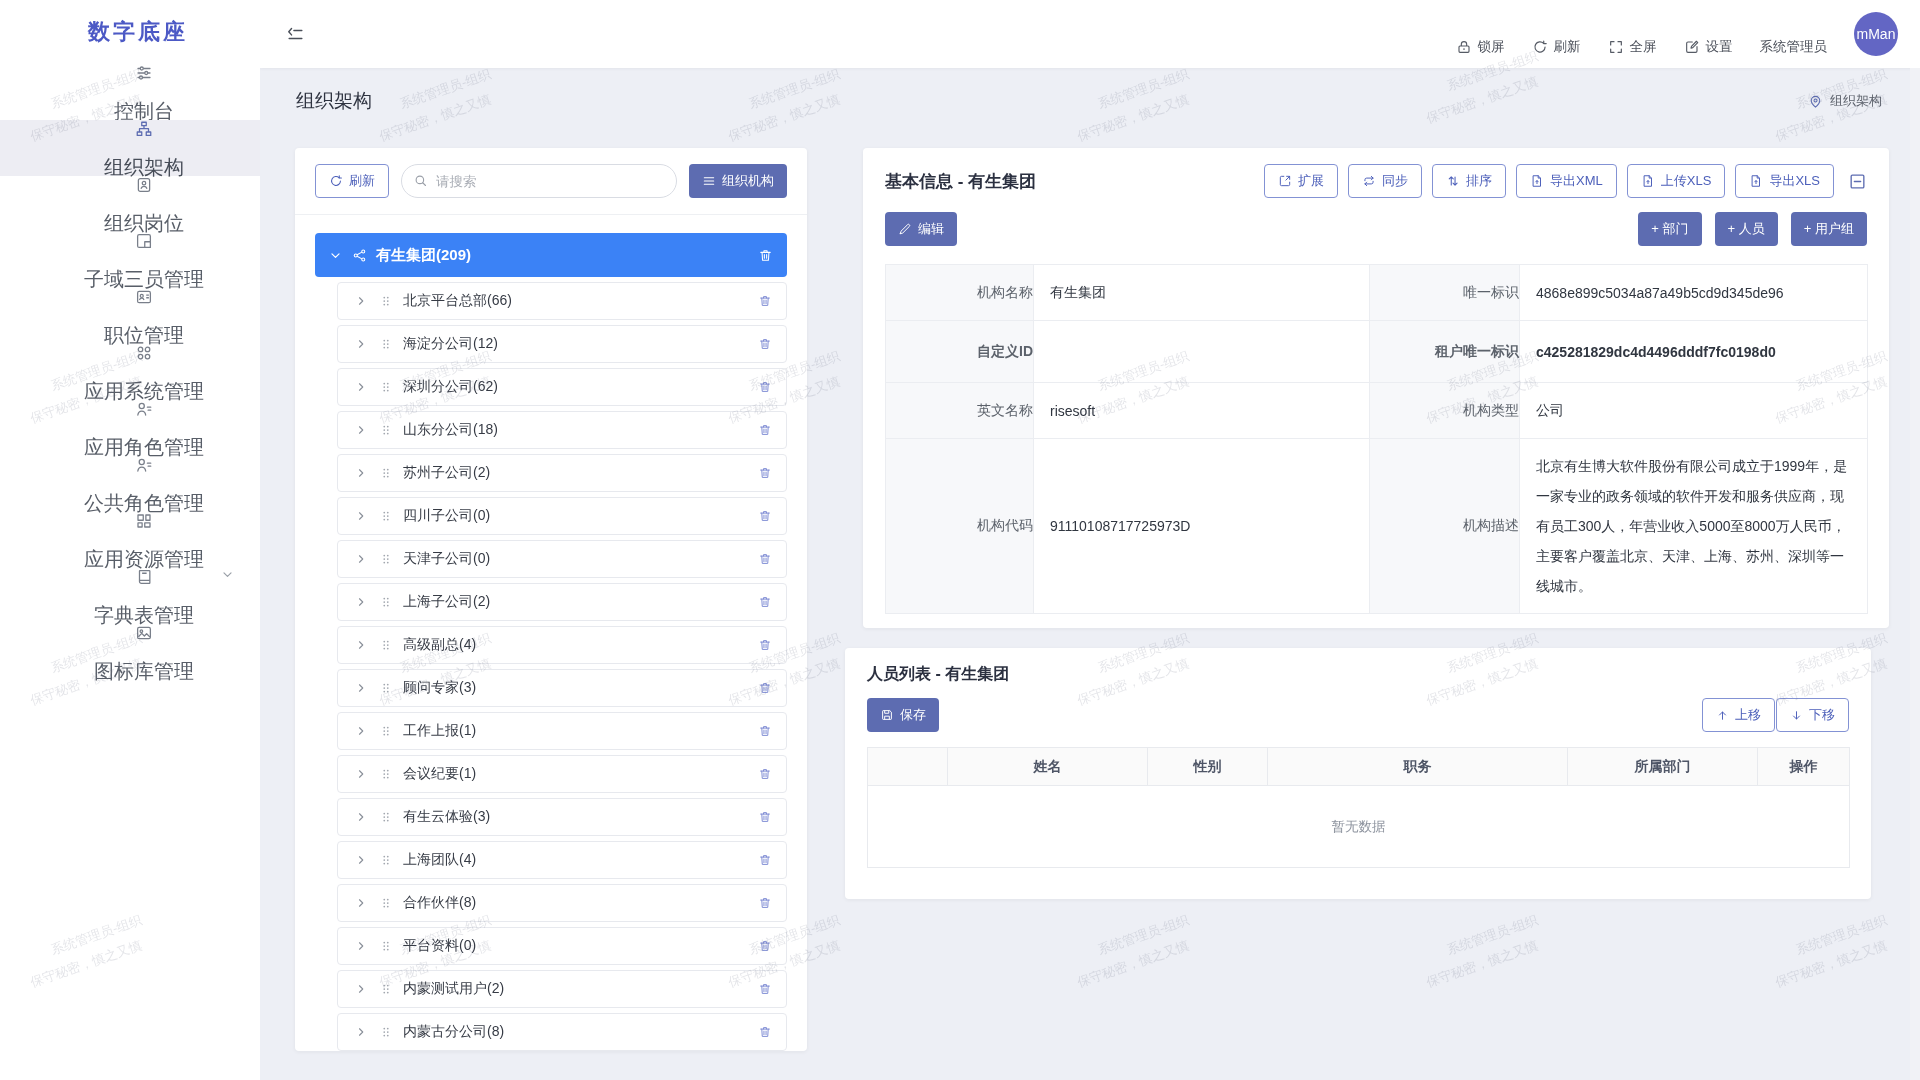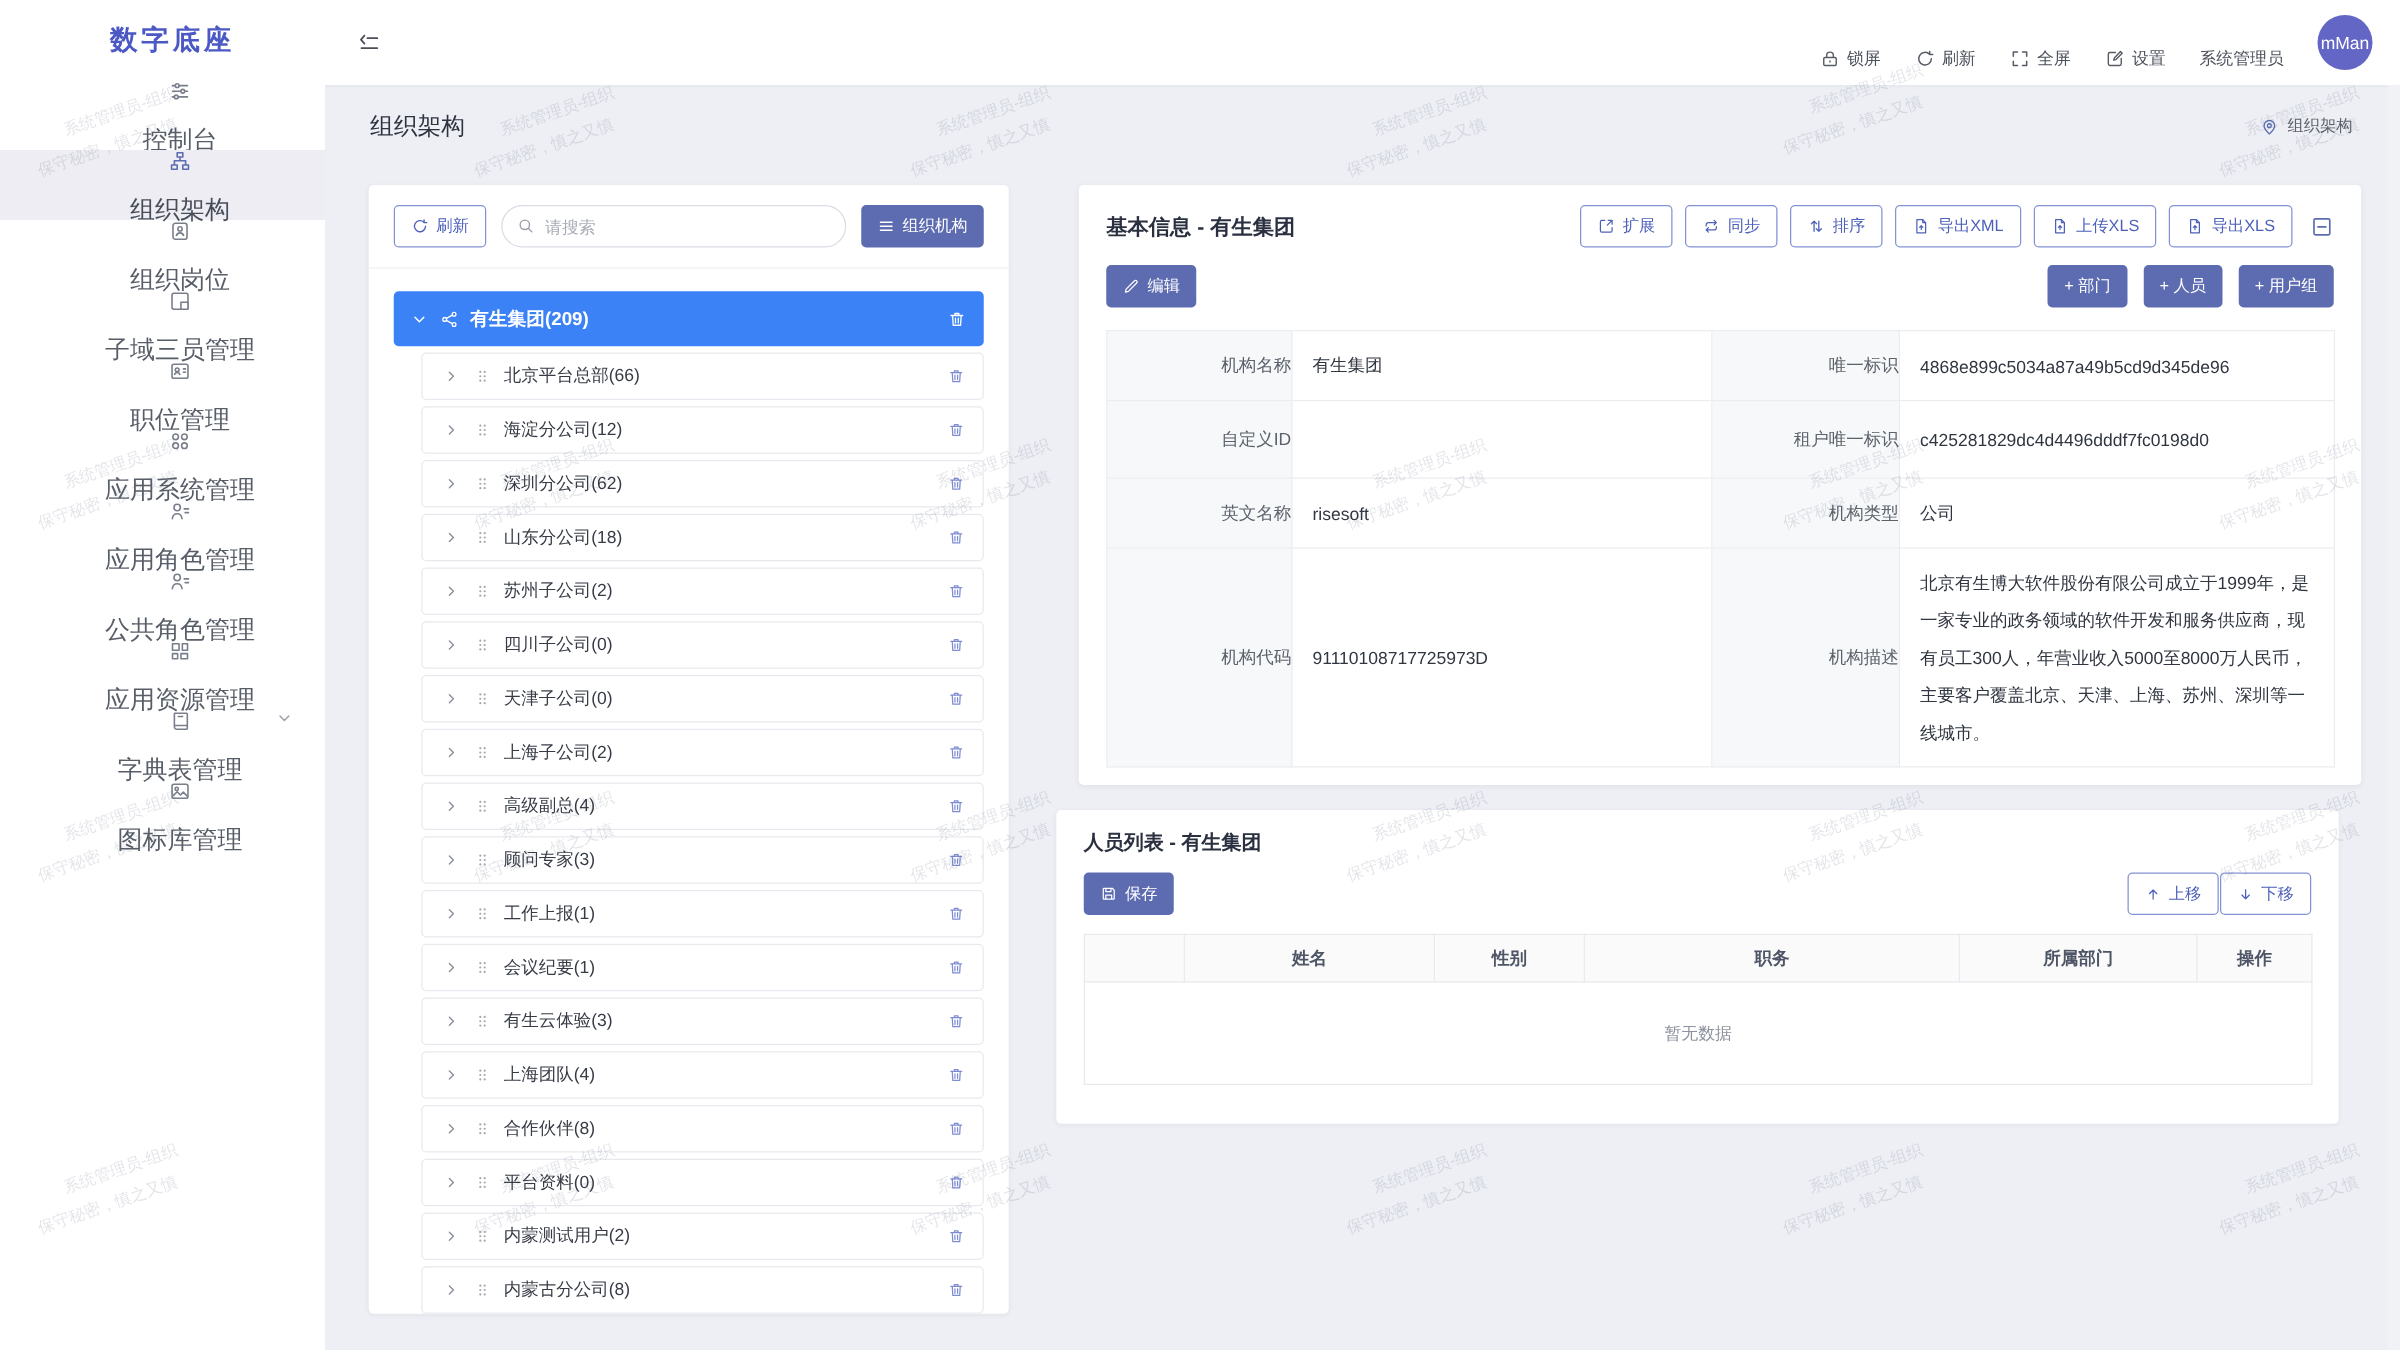--- a/index.html
+++ b/index.html
@@ -65,21 +65,21 @@
   #info-title { font-size:17px; font-weight:600; color:#2b3040; }
   #info-actions { margin-left:auto; display:flex; align-items:center; gap:10px; }
   #panel-collapse { color:#5d6cb1; margin-left:4px; cursor:pointer; display:flex; }
   #info-toolbar { display:flex; align-items:center; padding:14px 22px 0 22px; }
   #info-adds { margin-left:auto; display:flex; gap:13px; }
   #info-table { margin:18px 22px 0 22px; border-collapse:collapse; width:982px; table-layout:fixed; }
   #info-table td { border:1px solid #ebedf1; font-size:14px; }
   #info-table td.lbl { background:#f7f8fa; color:#5c626b; text-align:right; }
   #info-table td.val { color:#303640; padding:8px 16px; }
   #info-table td.desc { line-height:30px; padding:12px 16px; }
-  .r1 { height:56px; } .r2 { height:62px; } .r3 { height:56px; } .r4 { height:158px; }
+  .r1 { height:56px; } .r2 { height:62px;font-weight:bold; } .r3 { height:56px; } .r4 { height:158px; }
 
   
   #person-card { left:845px; top:648px; width:1026px; height:251px; padding:16px 22px; }
   #person-title { font-size:16px; font-weight:600; color:#2b3040; }
   #person-toolbar { display:flex; align-items:center; margin-top:13px; }
   #person-moves { margin-left:auto; display:flex; gap:1px; }
   #person-table { margin-top:15px; width:982px; border-collapse:collapse; table-layout:fixed; }
   #person-table th { height:38px; background:#fafafa; border:1px solid #e8eaee; font-size:14px; color:#4e5566; font-weight:700; }
   #person-table td.empty { height:82px; border:1px solid #e8eaee; text-align:center; color:#8d939e; font-size:13.5px; }
 

